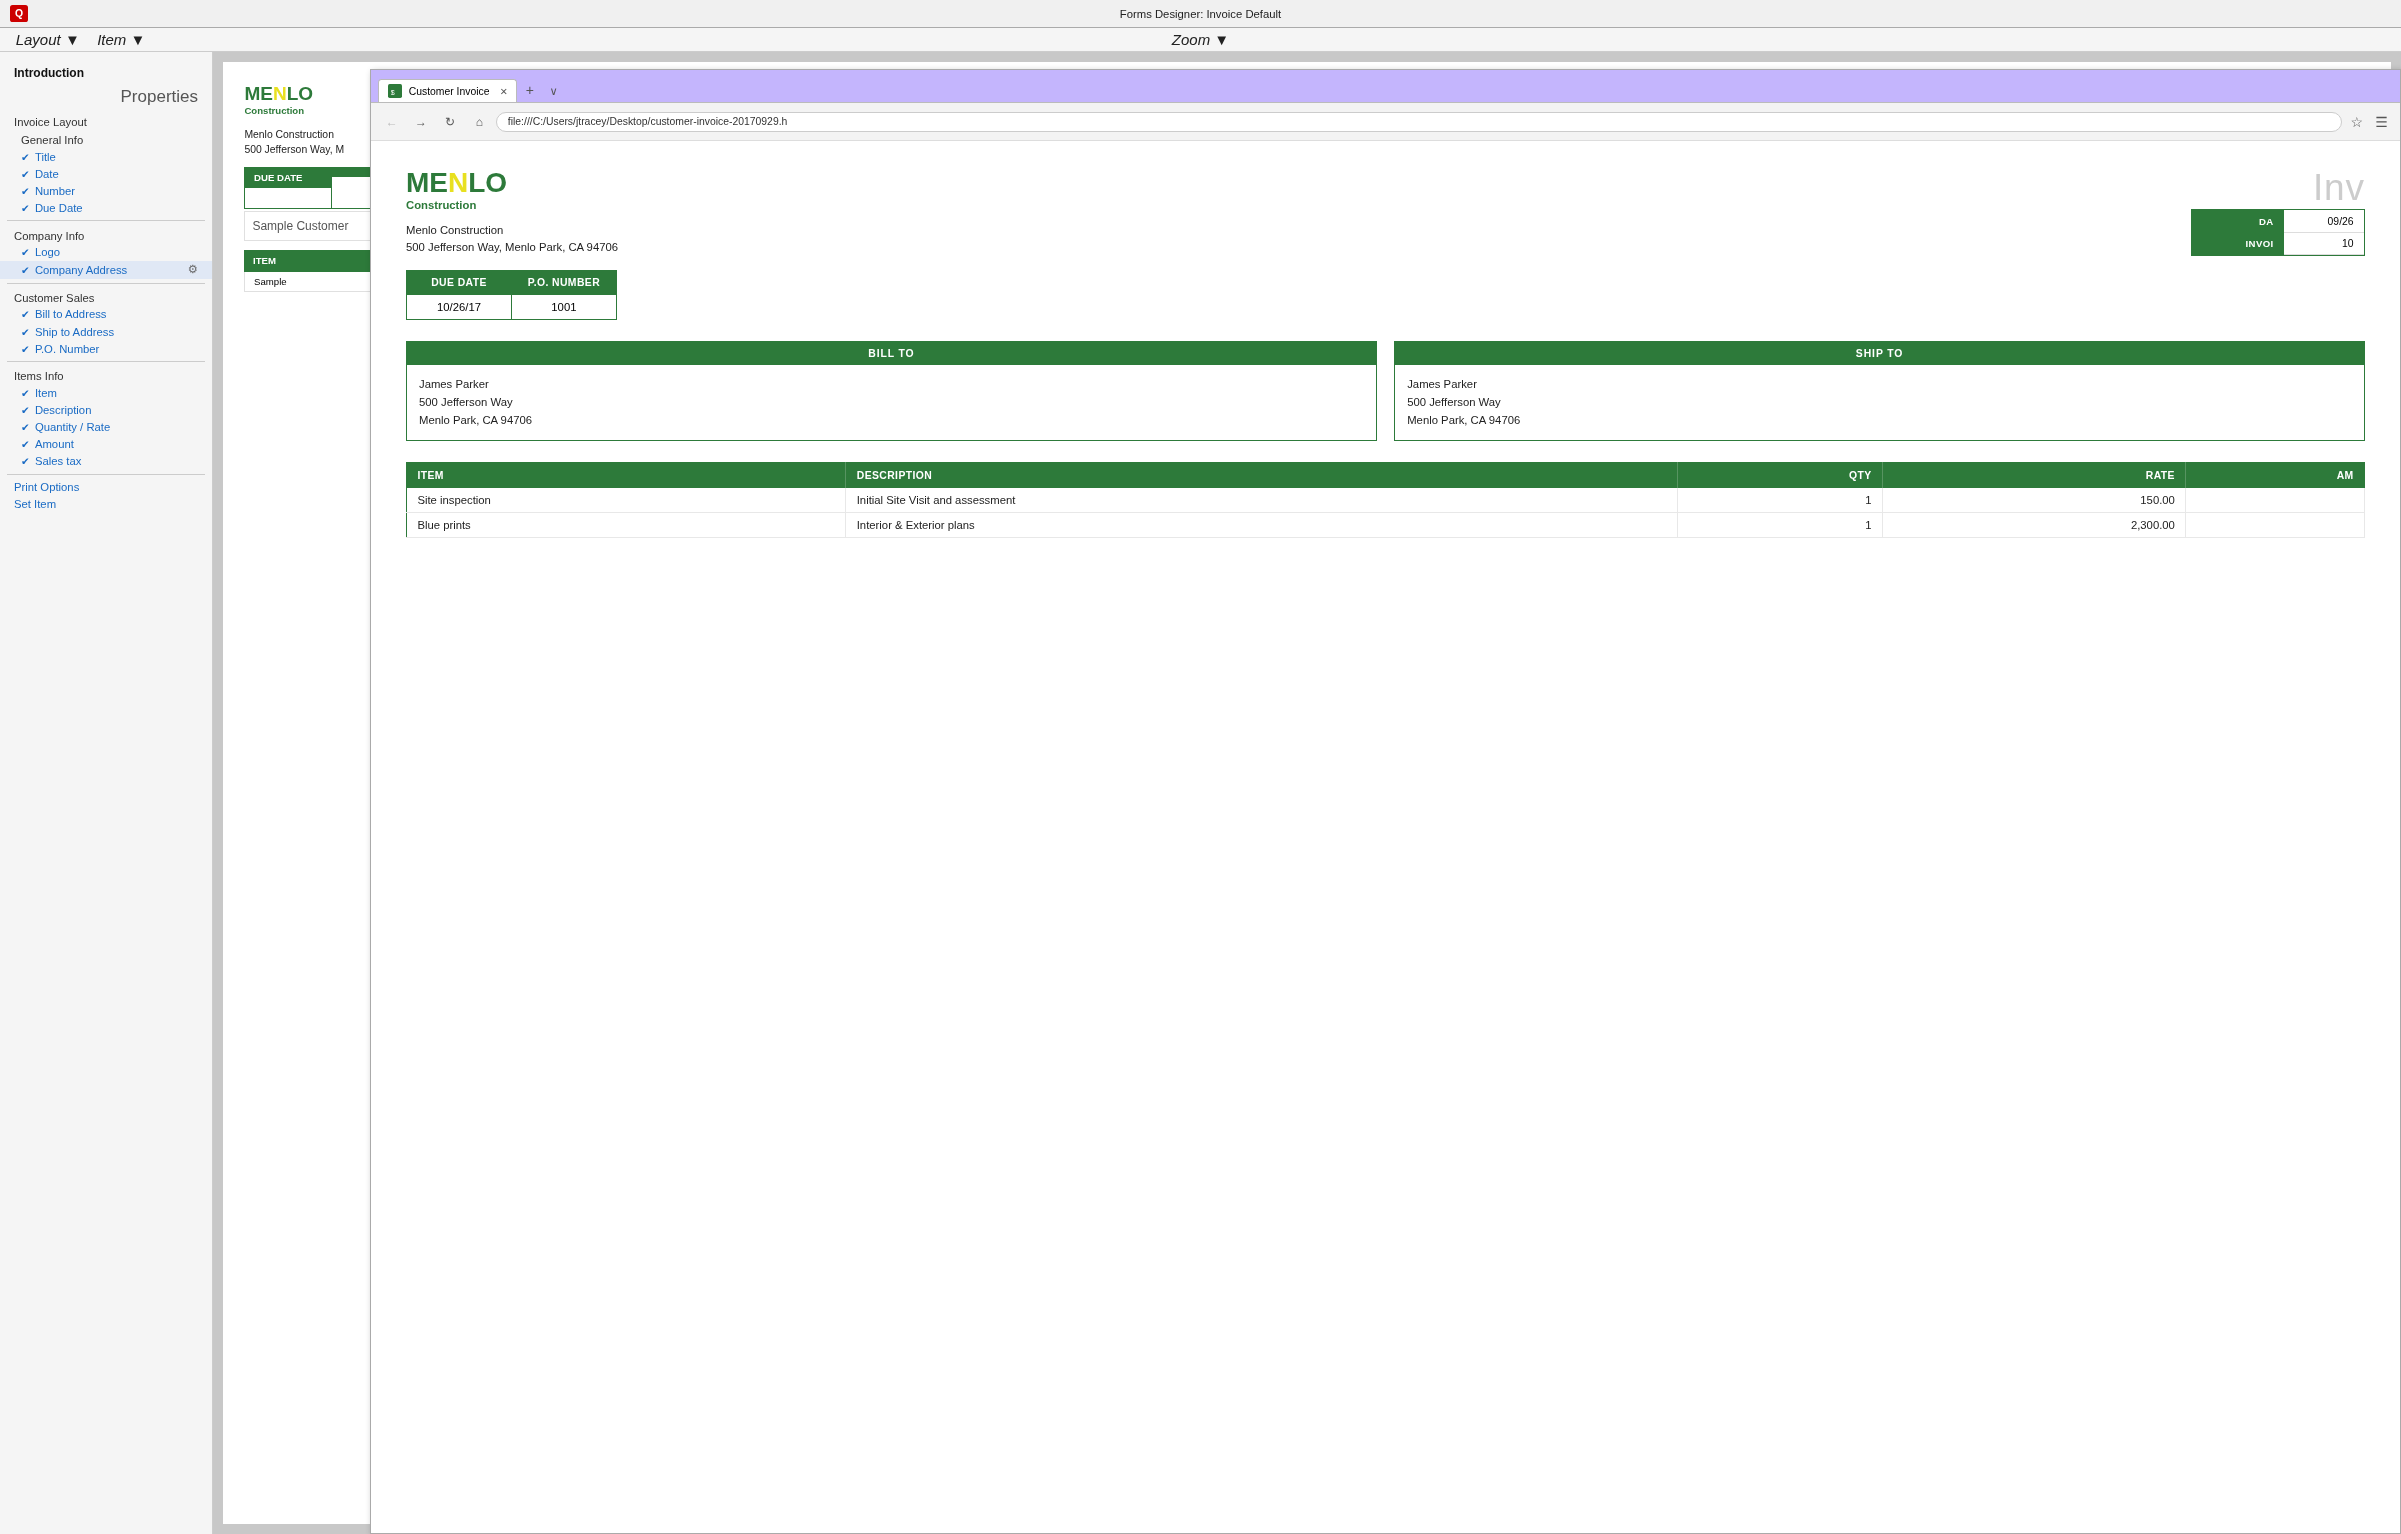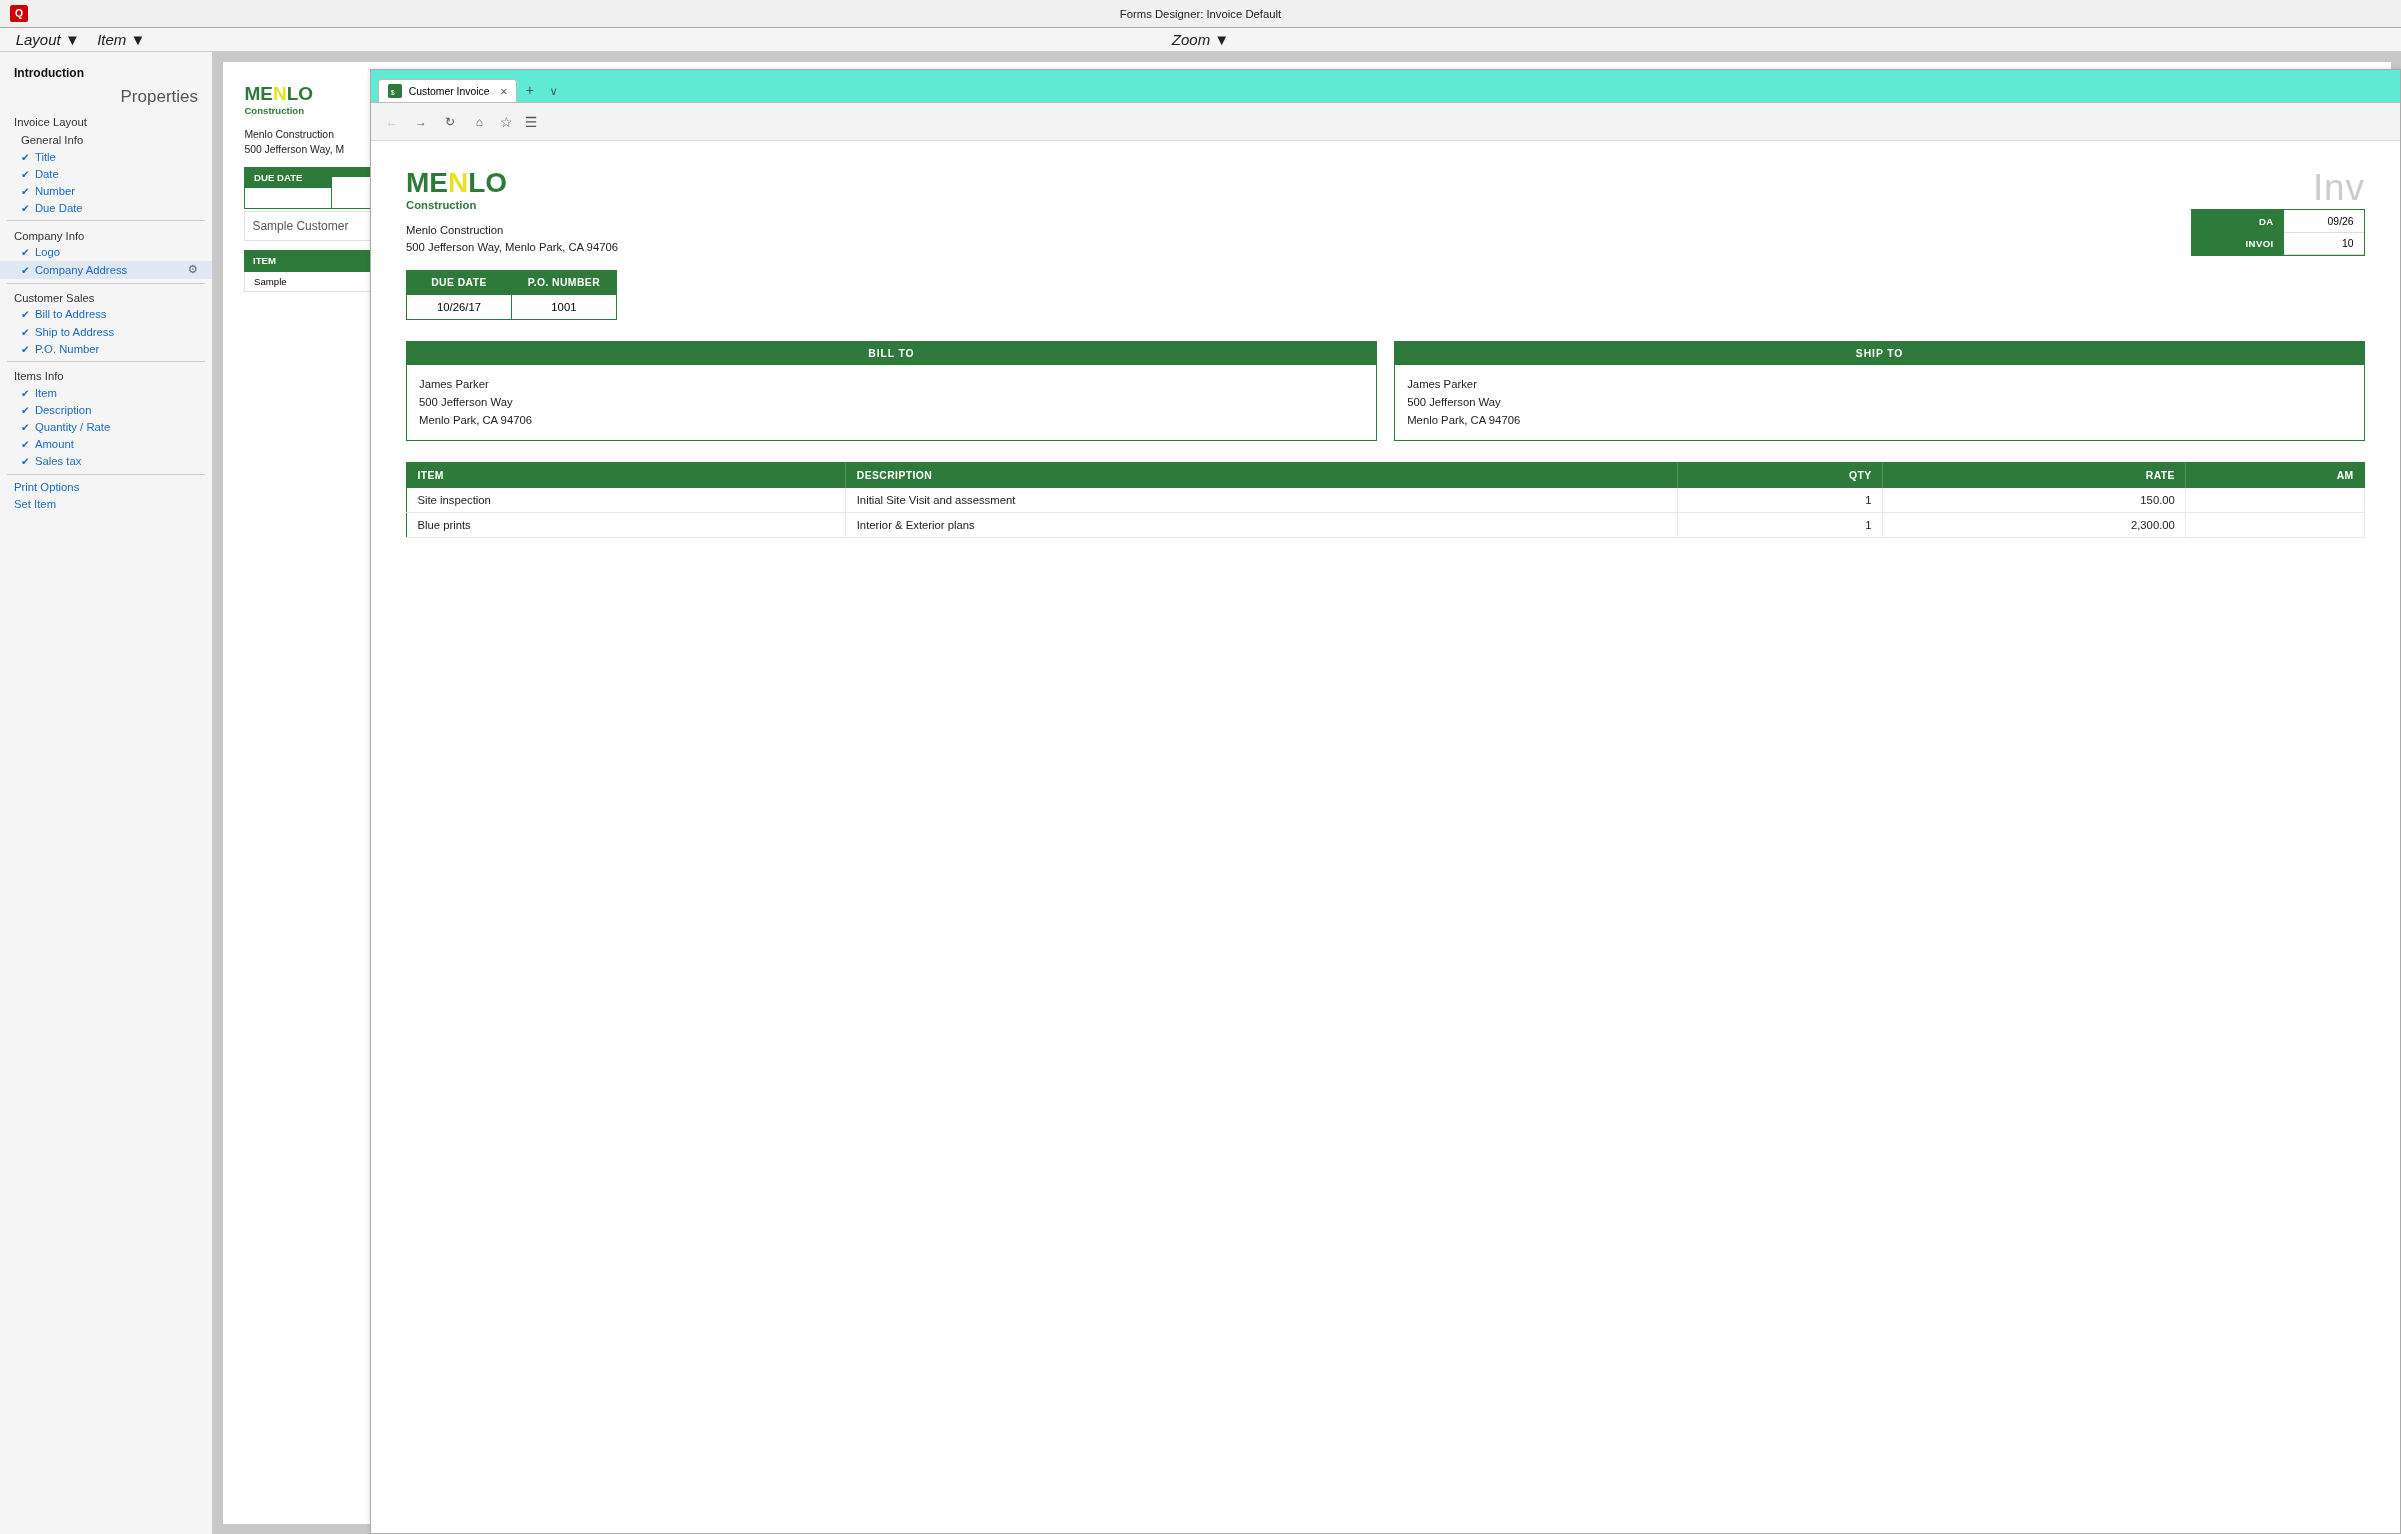--- a/index.html
+++ b/index.html
@@ -147,21 +147,21 @@
       background: white;
       border: 0.9px solid #aaa;
       box-shadow: 1.7px 1.7px 7px rgba(0,0,0,0.3);
       display: flex;
       flex-direction: column;
       overflow: hidden;
     }
 
     
     .browser-tabs {
-      background: #5eead4;
+      background: #c4b5fd;
       display: flex;
       align-items: flex-end;
       padding: 5.2px 7px 0;
       border-bottom: 0.9px solid #bbb;
       height: 33px;
     }
     .browser-tab {
       background: white;
       border: 0.9px solid #bbb;
       border-bottom: none;
@@ -561,20 +561,21 @@
         </div>
         <div class="browser-tab-new">+</div>
         <div class="browser-tab-menu">∨</div>
       </div>
 
       <div class="browser-nav">
         <div class="browser-nav-btn disabled">←</div>
         <div class="browser-nav-btn">→</div>
         <div class="browser-nav-btn">↻</div>
         <div class="browser-nav-btn">⌂</div>
+        <input class="browser-address-bar" readonly="" value="file:///C:/Users/jtracey/Desktop/customer-invoice-20170929.h" style="">
         <div class="browser-star">☆</div>
         <div class="browser-star">☰</div>
       </div>
 
       <div class="browser-content">
         <div class="invoice-header">
 
           <div>
             <div class="menlo-logo">
               <div>

